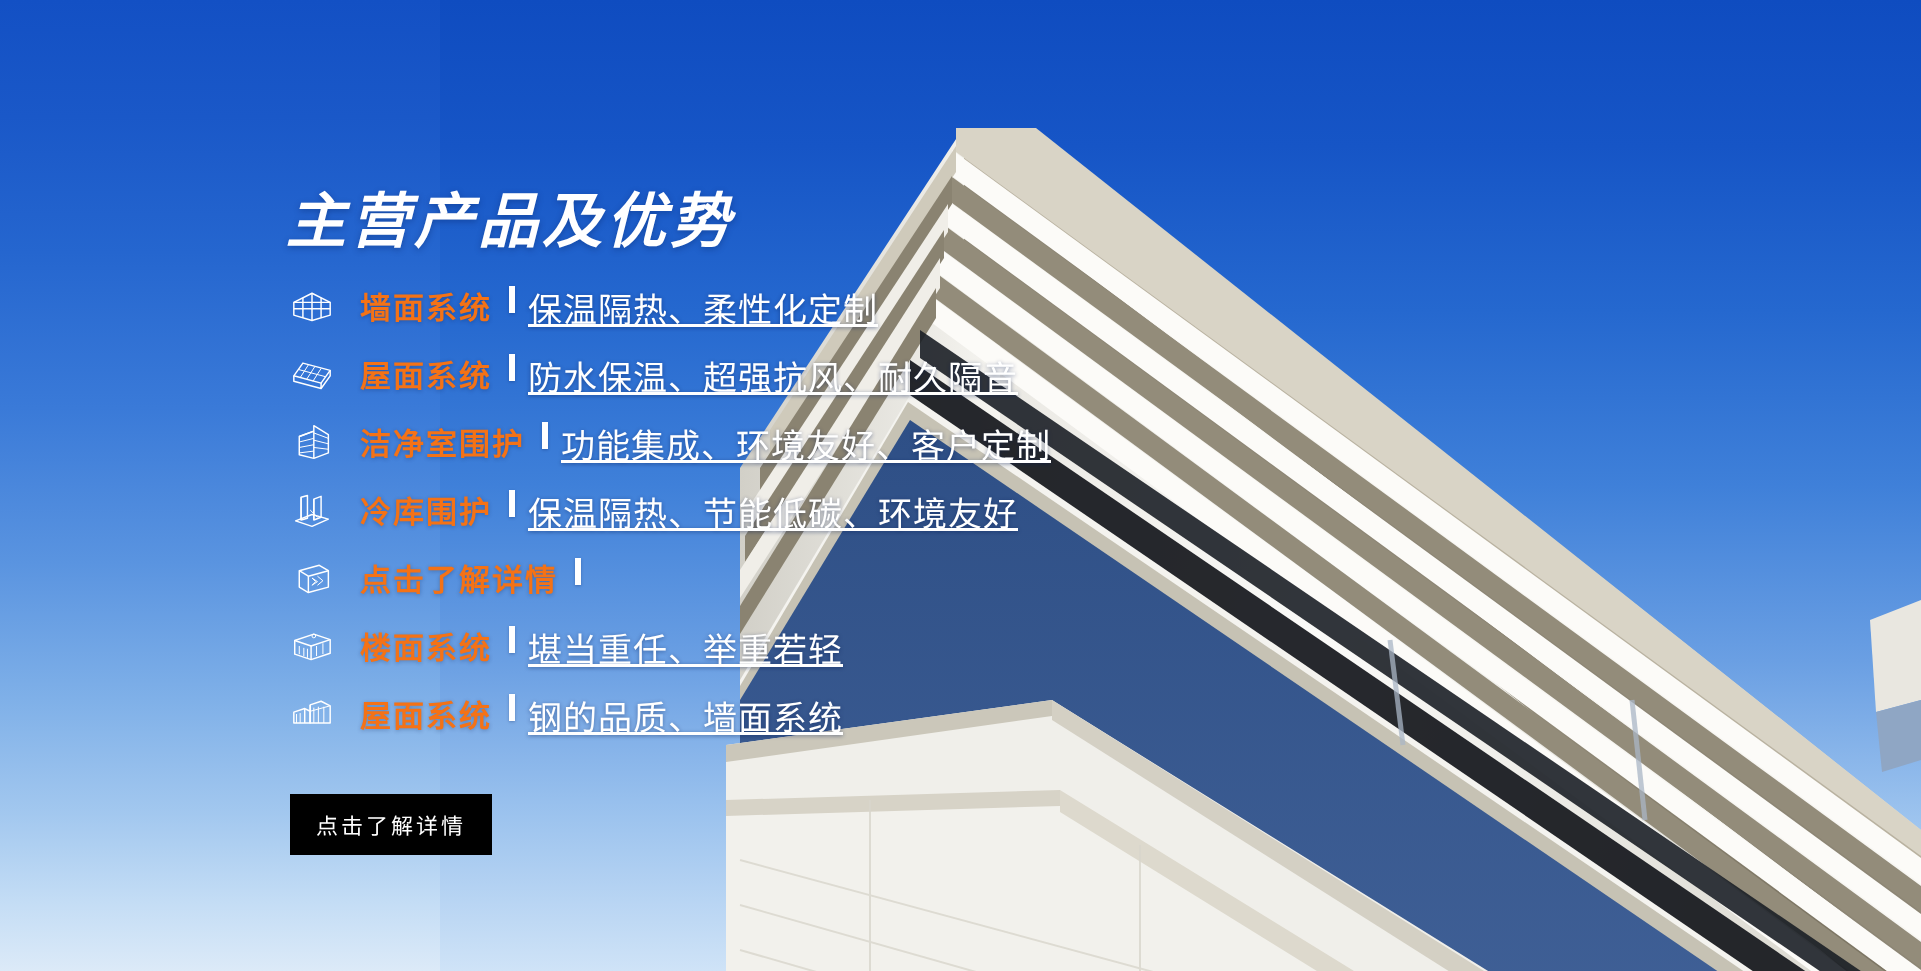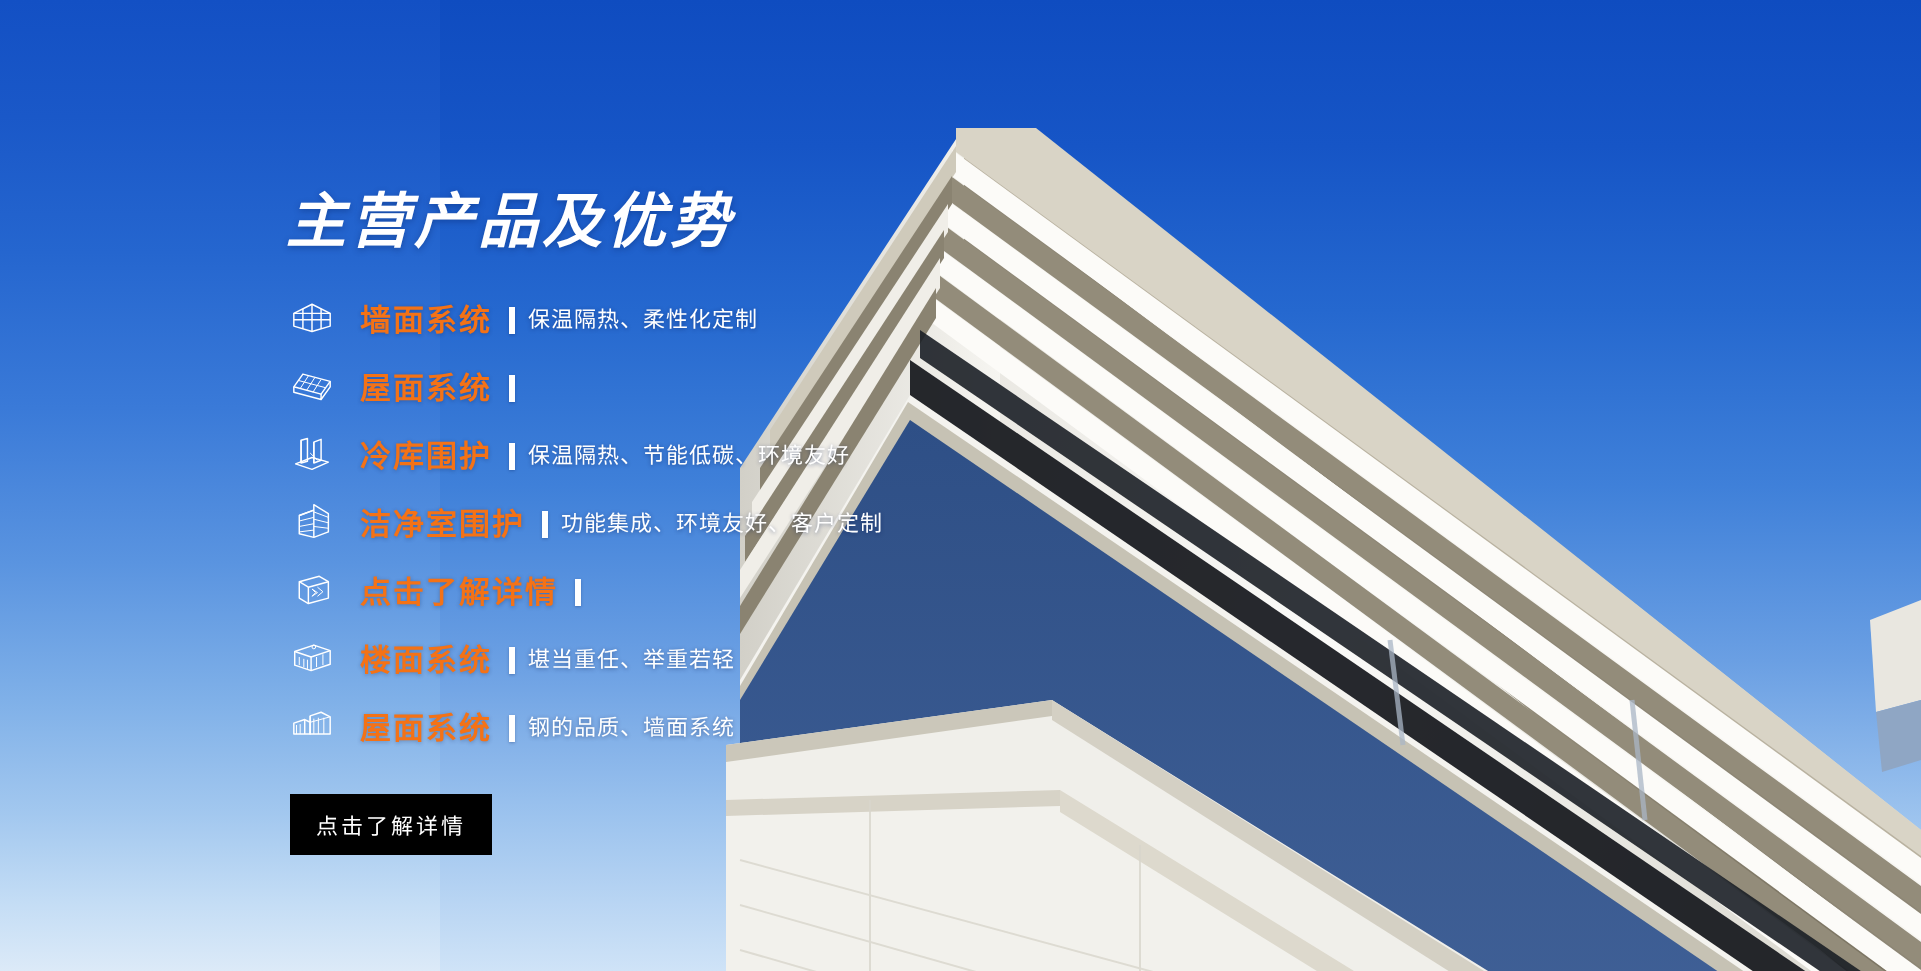--- a/index.html
+++ b/index.html
@@ -59,21 +59,21 @@
     color:#ffffff;
     letter-spacing:4px;
     line-height:1.05;
     text-shadow:0 2px 6px rgba(0,30,90,0.35);
     margin-bottom:30px;
     white-space:nowrap;
   }
   .list { display:block; }
   .row {
     display:flex;
-    align-items:center;
+    align-items:flex-start;
     height:68px;
     white-space:nowrap;
   }
   .row .ico {
     width:52px; height:46px;
     flex:0 0 52px;
     margin-right:22px;
     display:flex; align-items:center; justify-content:center;
   }
   .row .ico svg { width:44px; height:40px; display:block; }
@@ -89,23 +89,24 @@
     width:6px; height:27px;
     background:#ffffff;
     margin:0 13px 0 17px;
     position:relative;
     top:3px;
     flex:0 0 6px;
     box-shadow:0 1px 3px rgba(0,25,80,0.3);
   }
   .desc {
     color:#ffffff;
-    font-size:22px;
+    font-size:34px;
     letter-spacing:1px;
     text-shadow:0 1px 4px rgba(0,25,80,0.45);
+    text-decoration:underline;
   }
   .cta {
     display:inline-block;
     margin-top:35px;
     margin-left:4px;
     background:#000000;
     color:#ffffff;
     font-size:22px;
     letter-spacing:3px;
     padding:14px 26px 15px 26px;
@@ -277,55 +278,56 @@
             <path d="M4 24 L4 30 L34 38 L34 32"></path>
             <path d="M44 18 L44 24 L34 38"></path>
             <path d="M20 12 L11 26" stroke-width="1.1"></path>
             <path d="M27 14 L18 28" stroke-width="1.1"></path>
             <path d="M34 16 L25 30" stroke-width="1.1"></path>
             <path d="M9 17 L39 25" stroke-width="1.1"></path>
           </svg>
         </span>
         <span class="cat">屋面系统</span>
         <span class="sep"></span>
-      </div>
-
-      <div class="row">
-        <span class="ico">
-          <svg viewBox="0 0 48 44" fill="none" stroke="#ffffff" stroke-width="1.6" stroke-linejoin="round">
-            <path d="M6 34 L24 40 L42 32 L24 27 Z"></path>
-            <path d="M12 8 L19 6 L19 31 L12 33 Z"></path>
-            <path d="M12 8 L12 33"></path>
-            <path d="M26 10 L34 7 L34 30 L26 33 Z"></path>
-            <path d="M26 10 L26 33"></path>
-            <path d="M22 22 L30 30" stroke-width="1.1"></path>
-          </svg>
-        </span>
-        <span class="cat">冷库围护</span>
-        <span class="sep"></span>
-        <span class="desc">保温隔热、节能低碳、环境友好</span>
+        <span class="desc">防水保温、超强抗风、耐久隔音</span>
       </div>
 
       <div class="row">
         <span class="ico">
           <svg viewBox="0 0 48 44" fill="none" stroke="#ffffff" stroke-width="1.6" stroke-linejoin="round">
             <path d="M26 4 L42 14 L42 34 L26 40 L26 4 Z"></path>
             <path d="M26 10 L10 16 L10 36 L26 40"></path>
             <path d="M10 16 L26 10"></path>
             <path d="M26 12 L42 18" stroke-width="1.1"></path>
             <path d="M26 20 L42 24" stroke-width="1.1"></path>
             <path d="M26 28 L42 30" stroke-width="1.1"></path>
             <path d="M10 22 L26 18" stroke-width="1.1"></path>
             <path d="M10 28 L26 25" stroke-width="1.1"></path>
             <path d="M10 34 L26 32" stroke-width="1.1"></path>
           </svg>
         </span>
         <span class="cat">洁净室围护</span>
         <span class="sep"></span>
         <span class="desc">功能集成、环境友好、客户定制</span>
+      </div>
+
+      <div class="row">
+        <span class="ico">
+          <svg viewBox="0 0 48 44" fill="none" stroke="#ffffff" stroke-width="1.6" stroke-linejoin="round">
+            <path d="M6 34 L24 40 L42 32 L24 27 Z"></path>
+            <path d="M12 8 L19 6 L19 31 L12 33 Z"></path>
+            <path d="M12 8 L12 33"></path>
+            <path d="M26 10 L34 7 L34 30 L26 33 Z"></path>
+            <path d="M26 10 L26 33"></path>
+            <path d="M22 22 L30 30" stroke-width="1.1"></path>
+          </svg>
+        </span>
+        <span class="cat">冷库围护</span>
+        <span class="sep"></span>
+        <span class="desc">保温隔热、节能低碳、环境友好</span>
       </div>
 
       <div class="row">
         <span class="ico">
           <svg viewBox="0 0 48 44" fill="none" stroke="#ffffff" stroke-width="1.6" stroke-linejoin="round">
             <path d="M10 14 L32 8 L42 14 L42 32 L20 38 L10 32 Z"></path>
             <path d="M10 14 L20 20 L42 14"></path>
             <path d="M20 20 L20 38"></path>
             <path d="M24 22 L30 26 L24 30 L28 26 Z" stroke-width="1.1"></path>
             <path d="M30 20 L36 25 L30 30" stroke-width="1.1"></path>

